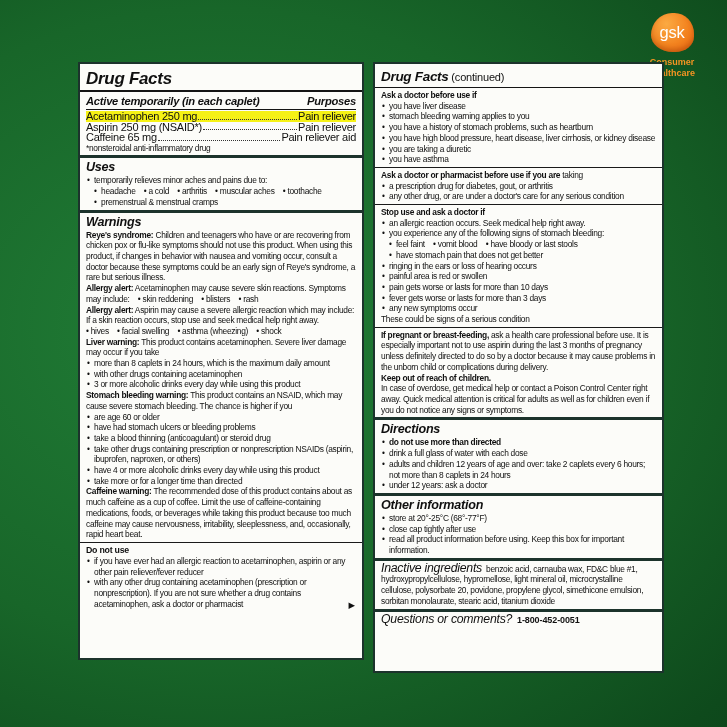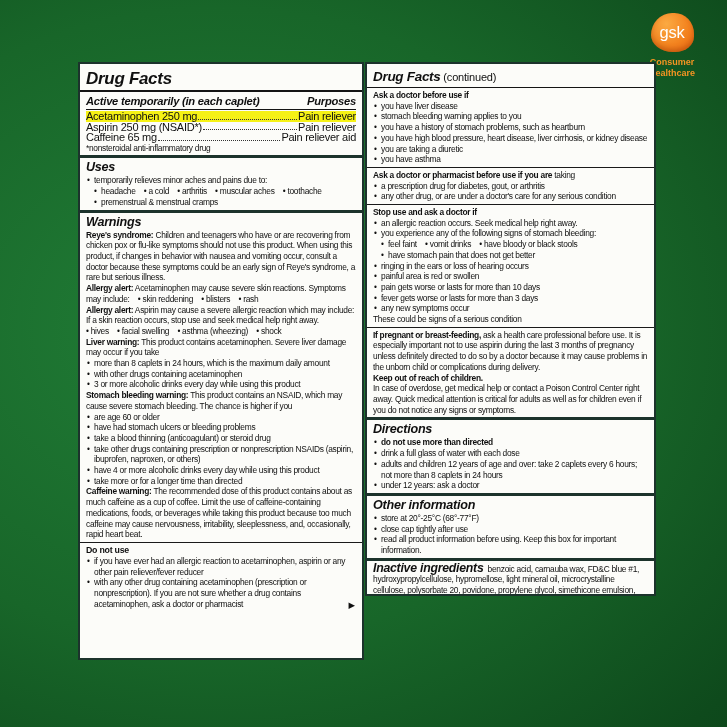--- a/index.html
+++ b/index.html
@@ -7,21 +7,21 @@
     width:727px;height:727px;position:relative;overflow:hidden;
     background:
       radial-gradient(ellipse 950px 760px at 30% 45%, #217e37 0%, #186629 42%, #0e4a1c 72%, #083815 100%);
     font-family:"Liberation Sans", sans-serif;
   }
   .panel{
     position:absolute;background:#fcfcf9;border:2.5px solid #1c332c;
     box-sizing:border-box;padding:2px 6px 13px;color:#101010;overflow:hidden;
   }
   #panel-left{left:78px;top:62px;width:286px;height:598px;}
-  #panel-right{left:365px;top:62px;width:291px;height:534px;}
+  #panel-right{left:373px;top:62px;width:291px;height:611px;}
 
   .title{font-style:italic;font-weight:bold;font-size:17px;line-height:21px;letter-spacing:-0.3px;padding-top:2px;}
   #panel-right .title{font-size:13.5px;line-height:17px;}
   .title .cont{font-style:normal;font-weight:normal;font-size:11px;letter-spacing:-0.2px;}
   .title-rule{border-top:2.2px solid #141414;margin:1px -6px 2px;}
   #panel-right .title-rule{border-top-width:1.4px;}
 
   .ing-head{display:flex;justify-content:space-between;font-style:italic;font-weight:bold;
     font-size:11.2px;line-height:14px;letter-spacing:-0.25px;}
   .ing-rule{border-top:1.2px solid #141414;margin:1px 0 1px;}
@@ -35,21 +35,21 @@
   .li::before{content:"\2022";position:absolute;left:1px;}
   .li2{padding-left:15px;position:relative;}
   .li2::before{content:"\2022";position:absolute;left:8px;}
 
   .hd{font-style:italic;font-weight:bold;font-size:12.6px;line-height:15px;letter-spacing:-0.25px;}
   .hd-plain{font-weight:bold;font-size:8.8px;line-height:11px;letter-spacing:-0.25px;}
   .sep-thick{border-top:3px solid #1c332c;margin:2px -6px 2px;}
   .sep-thin{border-top:1.1px solid #1a1a1a;margin:2px -6px 2px;}
   .blk{position:relative;}
   .arrow{position:absolute;right:1px;bottom:1px;font-size:8.5px;line-height:8px;}
-  .inline-hd{font-style:italic;font-weight:bold;font-size:12.3px;letter-spacing:-0.25px;}
+  .inline-hd{font-style:italic;font-weight:normal;font-size:12.3px;letter-spacing:-0.25px;}
   .phone{font-weight:bold;font-size:9px;letter-spacing:-0.1px;}
   .inline-blk .ln{min-height:14px;}
 
   #logo{position:absolute;right:19px;top:13px;width:72px;text-align:center;}
   #logo-blob{
     width:43px;height:39px;margin:0 auto;display:flex;align-items:center;justify-content:center;
     background:radial-gradient(circle at 36% 28%, #fbaa42 0%, #f3831f 55%, #e9630f 100%);
     border-radius:52% 48% 46% 54% / 60% 56% 42% 46%;
     box-shadow:inset 0 -3px 5px rgba(130,45,0,.35);
     color:#fff;font-weight:normal;font-size:16.5px;letter-spacing:-0.3px;
@@ -145,21 +145,21 @@
     <div class="blk">
       <div class="ln p"><span class="b">Ask a doctor or pharmacist before use if you are</span> taking</div>
       <div class="ln li">a prescription drug for diabetes, gout, or arthritis</div>
       <div class="ln li">any other drug, or are under a doctor's care for any serious condition</div>
     </div>
     <div class="sep-thin"></div>
     <div class="blk">
       <div class="ln p"><span class="b">Stop use and ask a doctor if</span></div>
       <div class="ln li">an allergic reaction occurs. Seek medical help right away.</div>
       <div class="ln li">you experience any of the following signs of stomach bleeding:</div>
-      <div class="ln li2">feel faint    • vomit drinks    • have bloody or black stools</div>
+      <div class="ln li2">feel faint    • vomit blood    • have bloody or last stools</div>
       <div class="ln li2">have stomach pain that does not get better</div>
       <div class="ln li">ringing in the ears or loss of hearing occurs</div>
       <div class="ln li">painful area is red or swollen</div>
       <div class="ln li">pain gets worse or lasts for more than 10 days</div>
       <div class="ln li">fever gets worse or lasts for more than 3 days</div>
       <div class="ln li">any new symptoms occur</div>
       <div class="ln p">These could be signs of a serious condition</div>
     </div>
     <div class="sep-thin"></div>
     <div class="blk">

